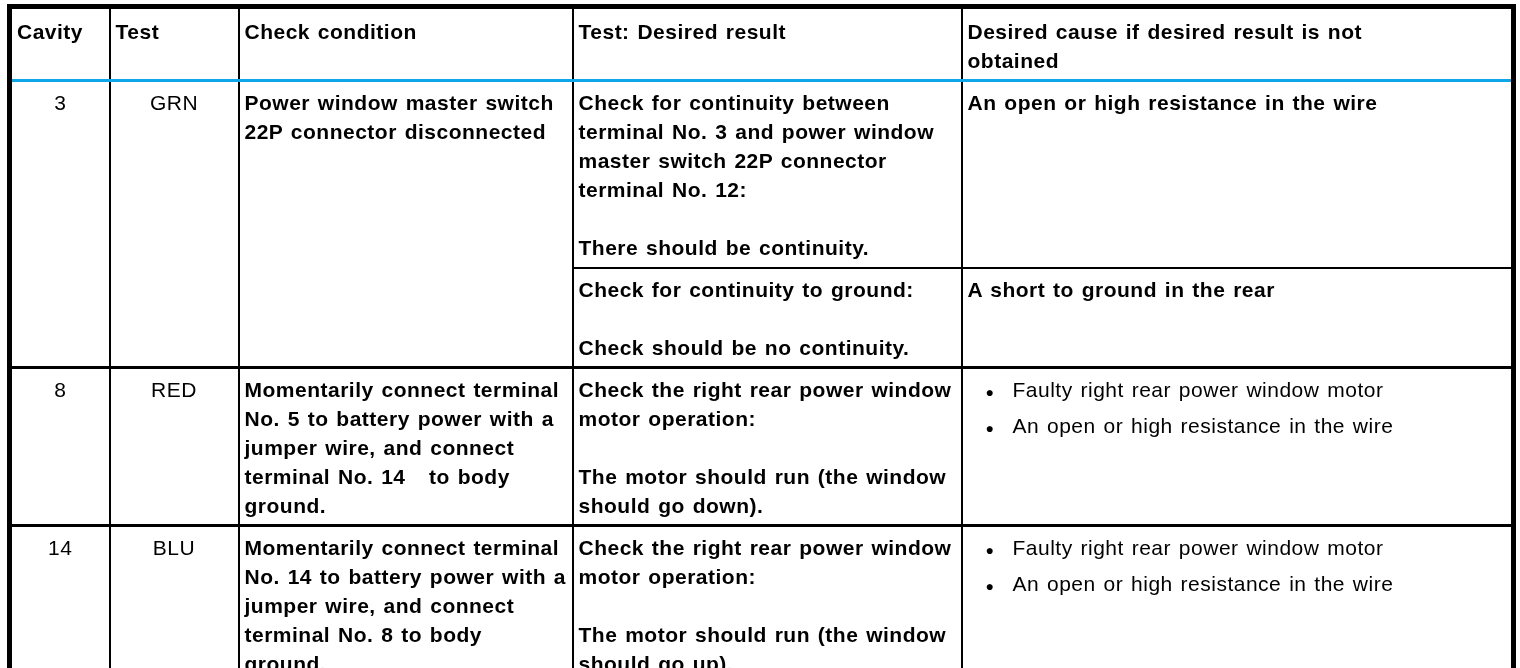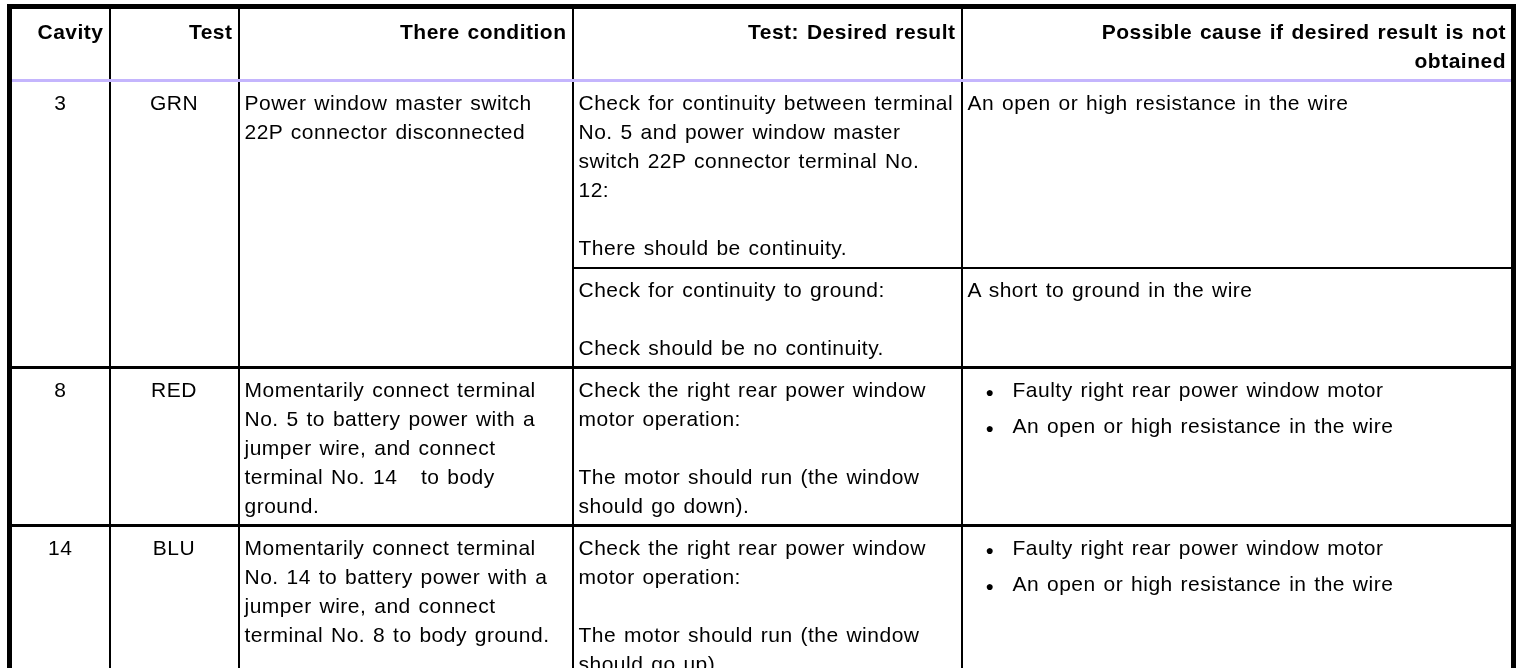--- a/index.html
+++ b/index.html
@@ -25,32 +25,32 @@
     vertical-align: top;
     padding: 6px 5px 4px 5px;
     font-size: 21px;
     line-height: 29px;
     letter-spacing: 0.5px;
     word-spacing: 1.5px;
     overflow: hidden;
   }
   thead th {
     font-weight: bold;
-    text-align: right;
-    border-bottom: 3px solid #c4b5fd;
+    text-align: left;
+    border-bottom: 3px solid #0ea5e9;
     padding-top: 8px;
   }
   thead tr { height: 64px; }
   tr.r1a { height: 187px; }
   tr.r1b { height: 88px; }
   tr.r2  { height: 157px; }
   tr.r3  { height: 158px; }
   tr.major td { border-top: 3px solid #000; }
   td.center { text-align: center; }
-  td.pre { white-space: pre-wrap; }
+  td.pre { white-space: pre-wrap; font-weight: bold; }
   th .hwrap { display: inline-block; max-width: 460px; }
   ul.causes {
     list-style: none;
     margin: 0;
     padding: 0 0 0 18px;
   }
   ul.causes li {
     display: flex;
     align-items: baseline;
     gap: 18px;
@@ -70,40 +70,40 @@
     <col style="width:100px">
     <col style="width:129px">
     <col style="width:334px">
     <col style="width:389px">
     <col style="width:552px">
   </colgroup>
   <thead>
     <tr>
       <th><span class="hwrap">Cavity</span></th>
       <th><span class="hwrap">Test</span></th>
-      <th><span class="hwrap">There condition</span></th>
+      <th><span class="hwrap">Check condition</span></th>
       <th><span class="hwrap">Test: Desired result</span></th>
-      <th><span class="hwrap">Possible cause if desired result is not obtained</span></th>
+      <th><span class="hwrap">Desired cause if desired result is not obtained</span></th>
     </tr>
   </thead>
   <tbody>
     <tr class="r1a">
       <td class="center" rowspan="2">3</td>
       <td class="center" rowspan="2">GRN</td>
       <td class="pre" rowspan="2">Power window master switch 22P connector disconnected</td>
-      <td class="pre">Check for continuity between terminal No. 5 and power window master switch 22P connector terminal No. 12:
+      <td class="pre">Check for continuity between terminal No. 3 and power window master switch 22P connector terminal No. 12:
 
 There should be continuity.</td>
       <td class="pre">An open or high resistance in the wire</td>
     </tr>
     <tr class="r1b">
       <td class="pre">Check for continuity to ground:
 
 Check should be no continuity.</td>
-      <td class="pre">A short to ground in the wire</td>
+      <td class="pre">A short to ground in the rear</td>
     </tr>
     <tr class="r2 major">
       <td class="center">8</td>
       <td class="center">RED</td>
       <td class="pre">Momentarily connect terminal No. 5 to battery power with a jumper wire, and connect terminal No. 14   to body ground.</td>
       <td class="pre">Check the right rear power window motor operation:
 
 The motor should run (the window should go down).</td>
       <td>
         <ul class="causes">

